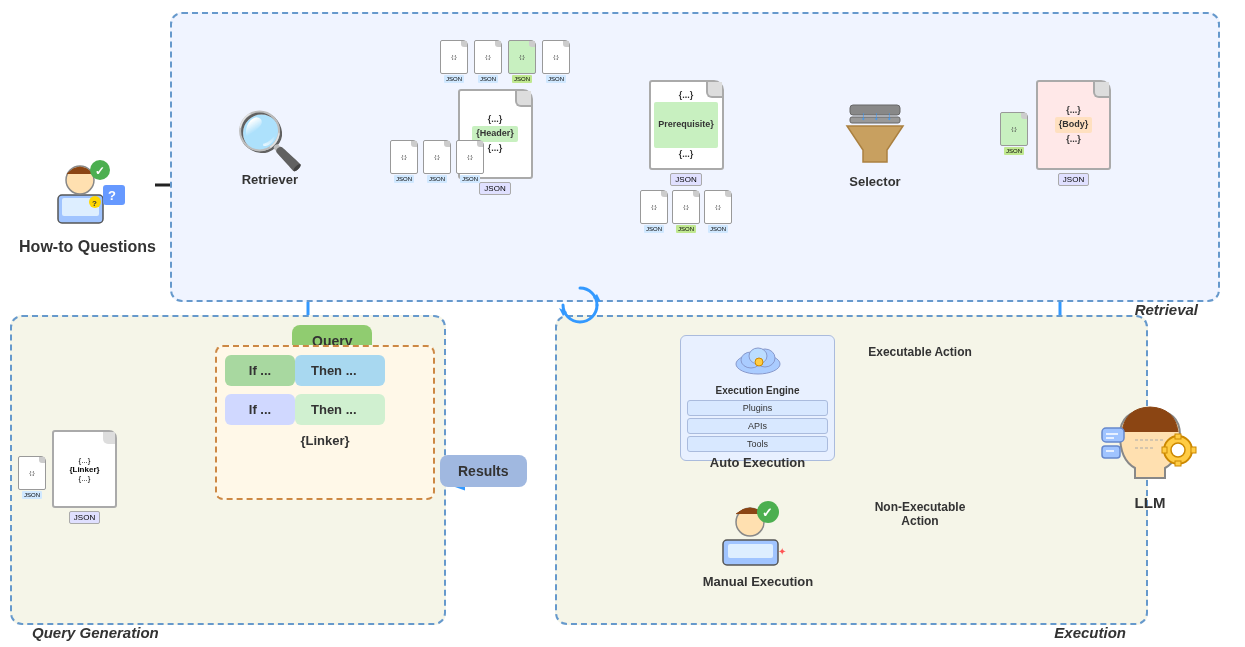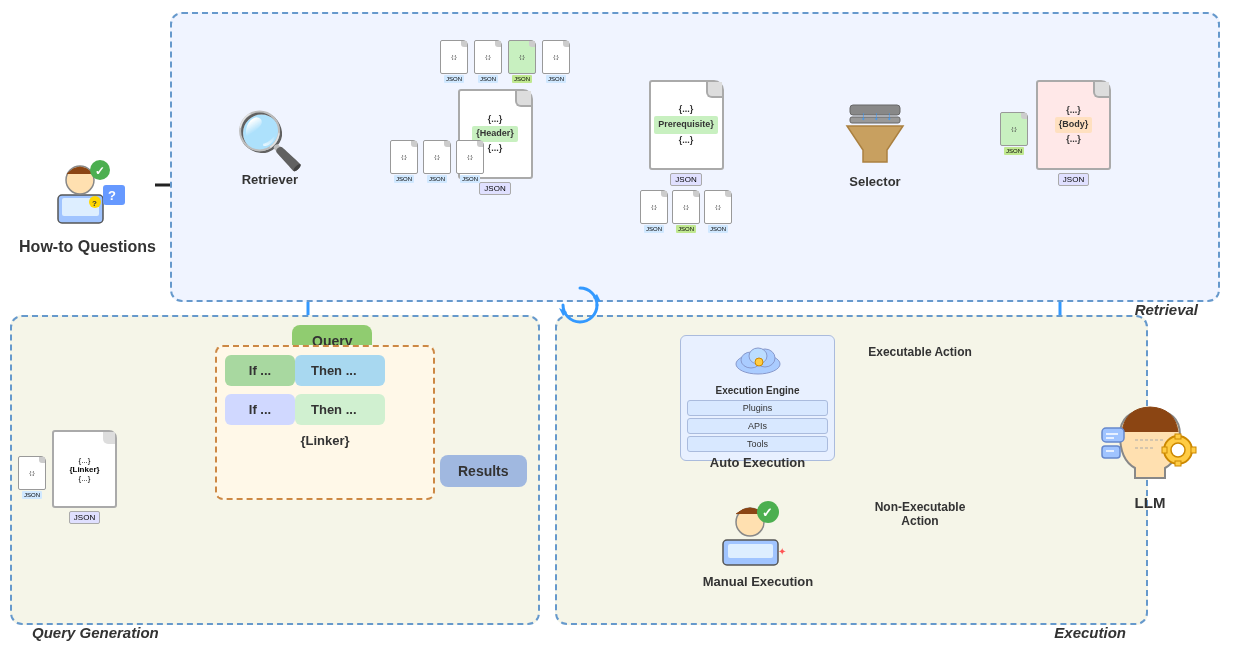--- a/index.html
+++ b/index.html
@@ -37,21 +37,21 @@
       font-weight: bold;
       font-size: 15px;
       color: #333;
     }
 
     
     .query-gen-box {
       position: absolute;
       top: 315px;
       left: 10px;
-      width: 530px;
+      width: 436px;
       height: 310px;
       border: 2px dashed #6699cc;
       border-radius: 12px;
       background: #f5f5e8;
     }
     .query-gen-label {
       position: absolute;
       bottom: -18px;
       left: 20px;
       font-style: italic;
@@ -551,21 +551,21 @@
         </div>
       <div class="doc-small-badge">JSON</div>
     </div>
   </div>
 
   <div class="prereq-doc">
     <div style="display:flex; flex-direction:column; align-items:center;">
       <div class="doc-large">
         <div style="font-size:9px; font-weight:bold; line-height:1.5; text-align:center;">
           <div>{...}</div>
-          <div style="background:#c8f0c0; padding:2px 4px; border-radius:2px;">Prerequisite}</div>
+          <div style="background:#c8f0c0; padding:16px 4px; border-radius:2px;">Prerequisite}</div>
           <div>{...}</div>
         </div>
       </div>
       <div class="json-badge">JSON</div>
     </div>
 
     <div style="display:flex; gap:4px; margin-top:4px;">
       <div class="doc-small">
         <div class="doc-small-page">
             <div>{;}</div>

